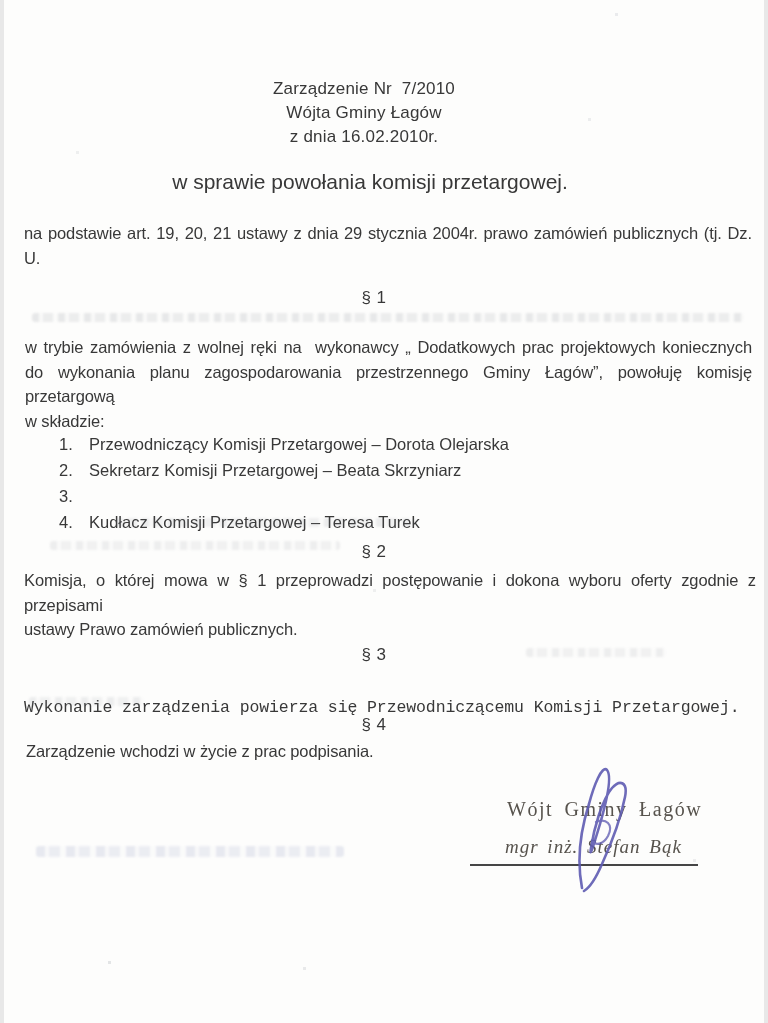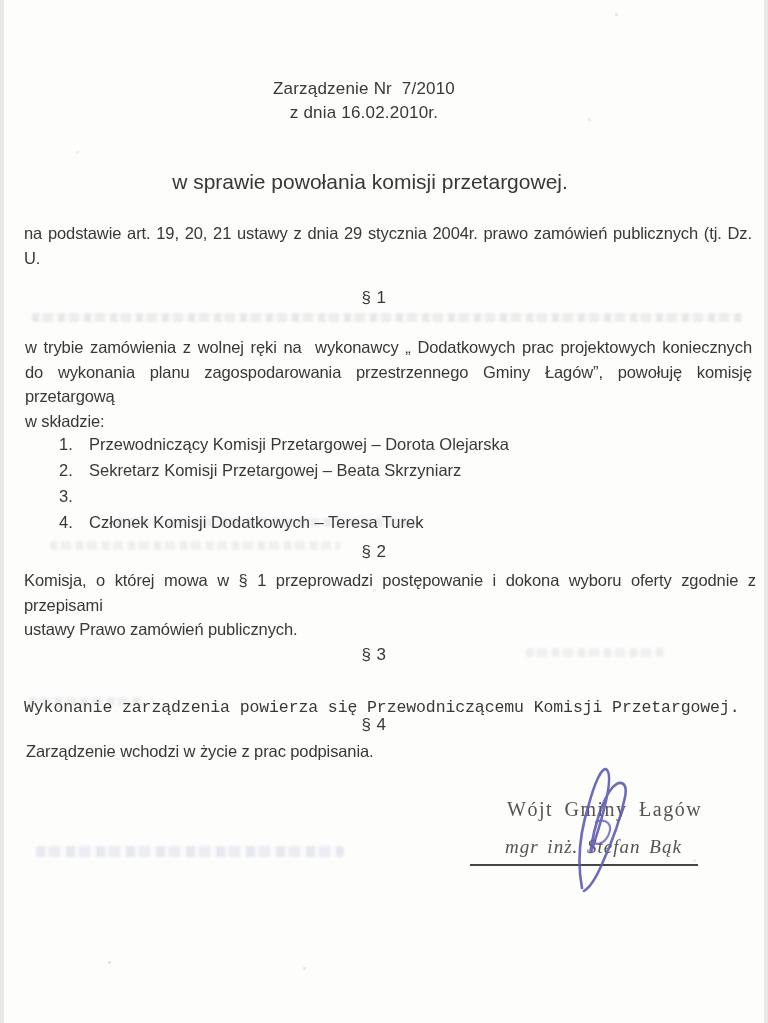--- a/index.html
+++ b/index.html
@@ -98,20 +98,21 @@
       370px 590px 0 1px rgba(205,208,210,.30);
   }
 </style>
 </head>
 <body>
 
 <div class="page">
 
   <div class="abs doc-header">
     <div class="pre">Zarządzenie Nr  7/2010</div>
+    <div>Wójta Gminy Łagów</div>
     <div>z dnia 16.02.2010r.</div>
   </div>
   <div class="abs doc-subject">w sprawie powołania komisji przetargowej.</div>
 
   <div class="abs legal body-block">
     <div class="jline">na podstawie art. 19, 20, 21 ustawy z dnia 29 stycznia 2004r. prawo zamówień publicznych (tj. Dz. U.</div>
   </div>
 
   <div class="abs sec-head sh1">§ 1</div>
   <div class="abs para1 body-block">
@@ -127,21 +128,21 @@
     </div>
     <div class="c-row">
       <span class="c-no">2.</span>
       <span>Sekretarz Komisji Przetargowej – Beata Skrzyniarz</span>
     </div>
     <div class="c-row">
       <span class="c-no">3.</span>
     </div>
     <div class="c-row">
       <span class="c-no">4.</span>
-      <span>Członek Komisji Dodatkowych – Teresa Turek</span>
+      <span>Kudłacz Komisji Przetargowej – Teresa Turek</span>
     </div>
   </div>
 
   <div class="abs sec-head sh2">§ 2</div>
   <div class="abs s2body body-block">
     <div class="jline">Komisja, o której mowa w § 1 przeprowadzi postępowanie i dokona wyboru oferty zgodnie z przepisami</div>
     <div>ustawy Prawo zamówień publicznych.</div>
   </div>
 
   <div class="abs sec-head sh3">§ 3</div>

